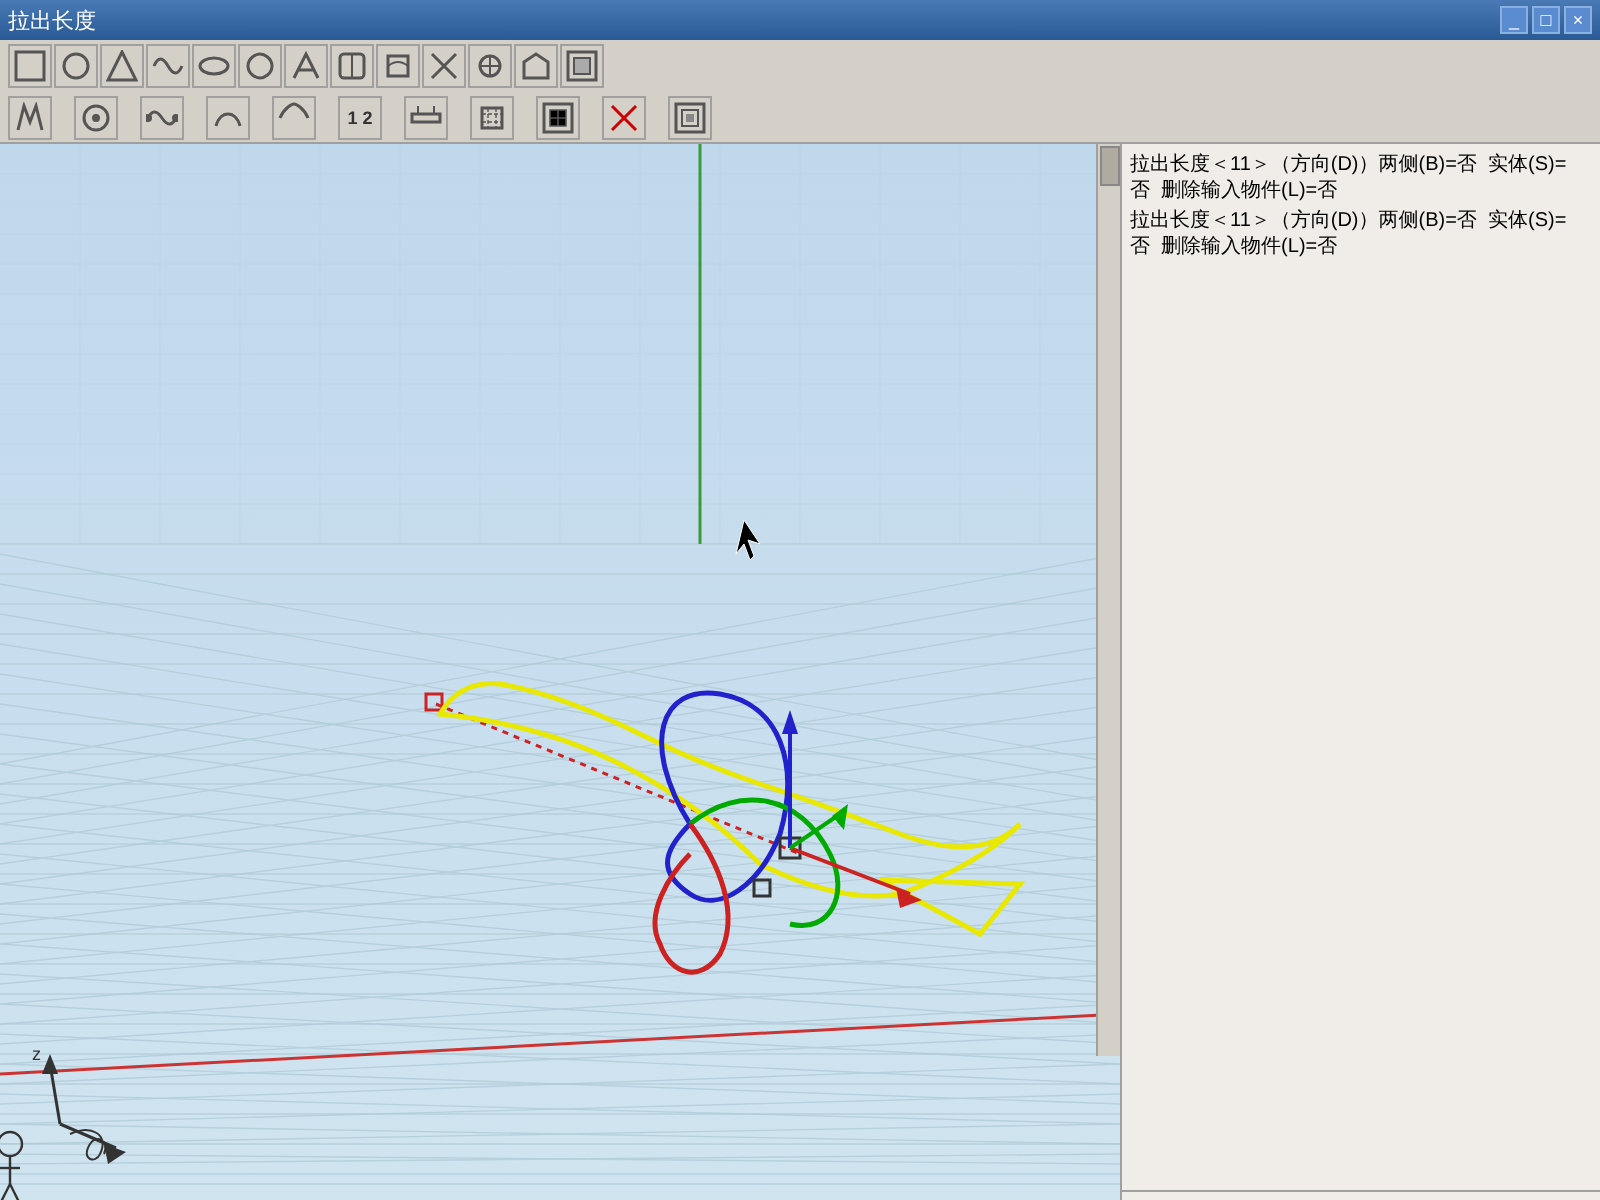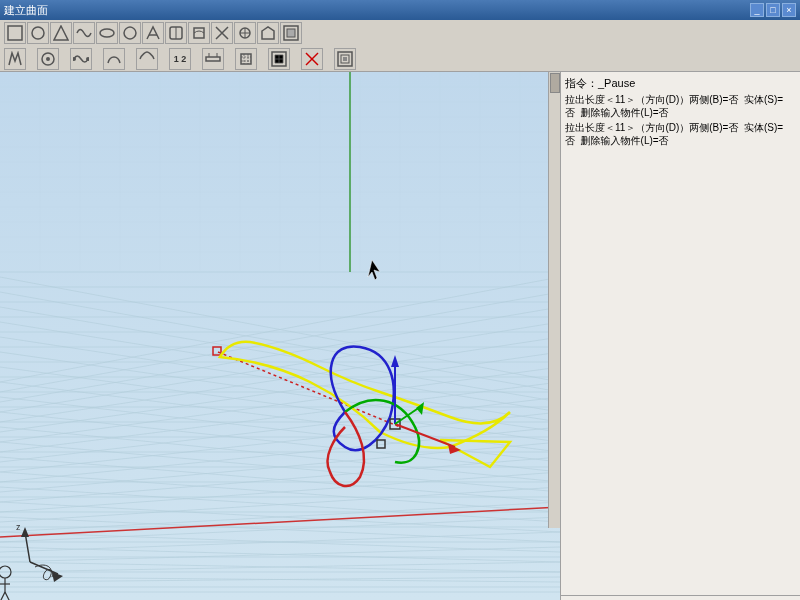--- a/index.html
+++ b/index.html
@@ -82,21 +82,21 @@
       position: absolute;
       top: 0; left: 0;
       width: 100%; height: 100%;
       pointer-events: none;
     }
   </style>
 </head>
 <body>
 
 <div id="titlebar">
-  <span>建立曲面</span>
+  <span>拉出长度</span>
   <div id="titlebar-controls">
     <span>_</span>
     <span>□</span>
     <span>×</span>
   </div>
 </div>
 
 <div id="toolbar">
 
   <div style="display:flex; gap:1px; width:100%;">
@@ -405,23 +405,20 @@
         <line x1="-25" y1="30" x2="-20" y2="40" stroke="#333" stroke-width="1.2"></line>
 
         <path d="M 5,5 C 15,0 25,5 20,15 C 18,20 10,18 15,10 C 18,5 25,8 22,15" fill="none" stroke="#333" stroke-width="1"></path>
       </g>
     </svg>
 
   </div>
 
   <div id="cmd-panel">
     <div id="cmd-output">
-      <div style="margin-bottom:2px;">
-        <span>指令：_Pause</span>
-      </div>
       <div style="margin-bottom:2px; font-size:10px; line-height:1.3;">
         拉出长度＜11＞（方向(D)）两侧(B)=否&nbsp;&nbsp;实体(S)=否&nbsp;&nbsp;删除输入物件(L)=否
       </div>
       <div style="margin-bottom:2px; font-size:10px; line-height:1.3;">
         拉出长度＜11＞（方向(D)）两侧(B)=否&nbsp;&nbsp;实体(S)=否&nbsp;&nbsp;删除输入物件(L)=否
       </div>
     </div>
     <div id="cmd-input-area">
       
     </div>

